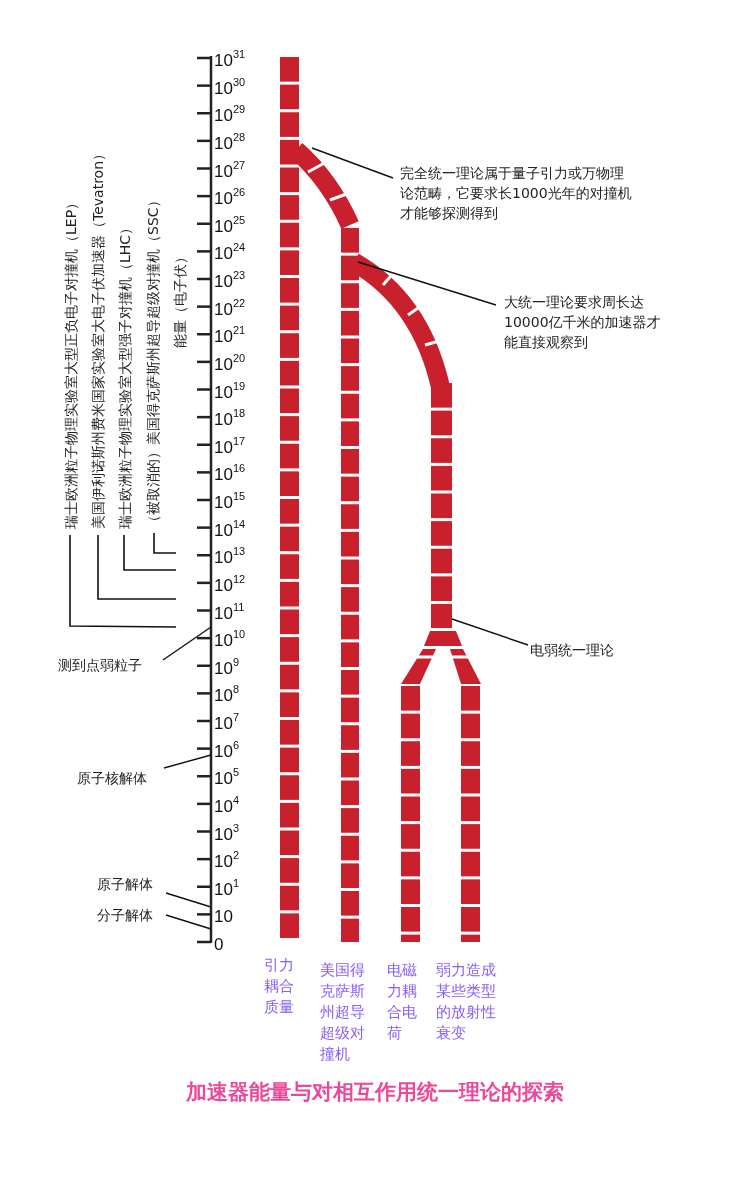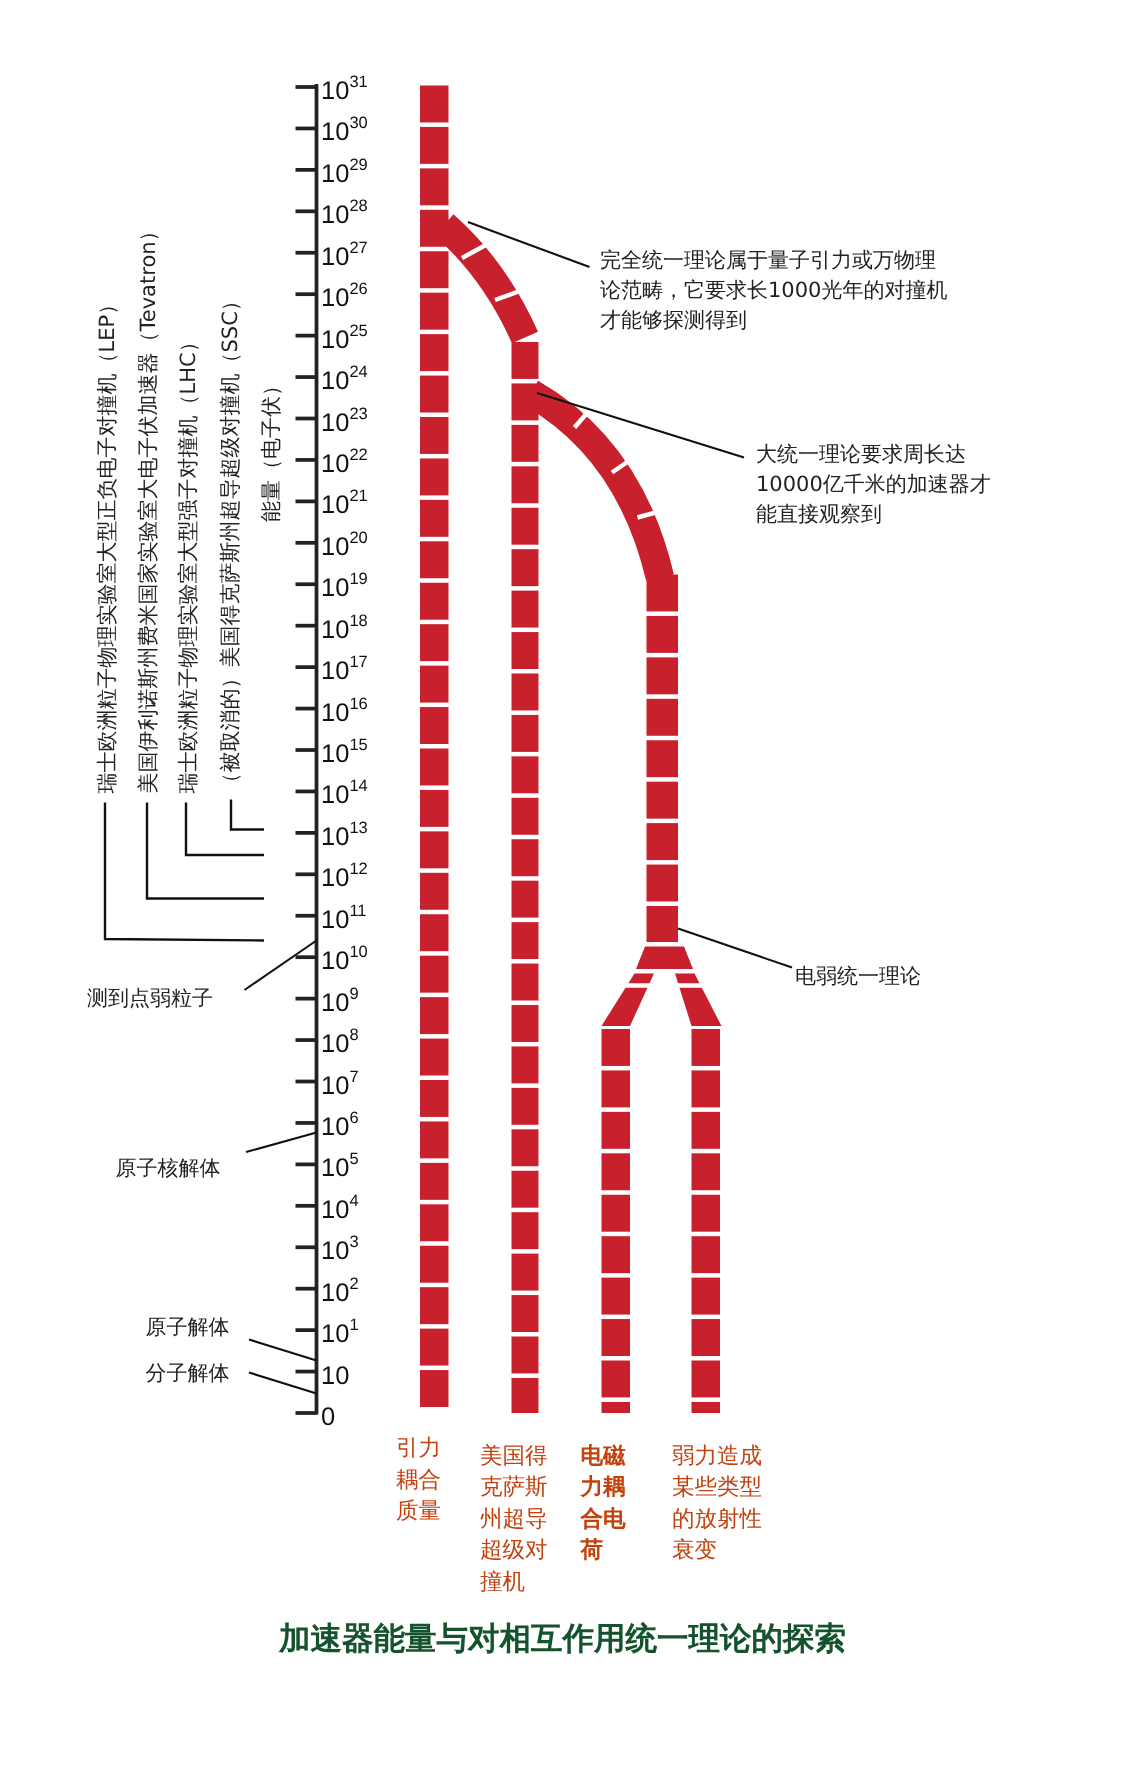--- a/index.html
+++ b/index.html
@@ -3,23 +3,23 @@
 <meta charset="utf-8">
 <style>
   html, body { margin:0; padding:0; background:#ffffff; }
   body { width:750px; height:1185px; position:relative; overflow:hidden;
          font-family:"DejaVu Sans", "Liberation Sans", sans-serif; color:#222; }
   #diagram { position:absolute; left:0; top:0; }
   .tick-label { font-family:"Liberation Sans", sans-serif; font-size:17px; fill:#111; }
   .tick-sup { font-size:11px; }
   .note { font-size:14px; fill:#222; }
   .vlabel { font-size:14px; fill:#222; }
-  .bottom-label { position:absolute; font-size:15px; line-height:21px; color:#c2410c; width:60px; word-break:break-all; }
+  .bottom-label { position:absolute; font-size:15px; line-height:21px; color:#8b5cf6; width:60px; word-break:break-all; }
   #title { position:absolute; left:0; width:750px; top:1078px; text-align:center;
-           font-size:21px; font-weight:bold; color:#14532d; }
+           font-size:21px; font-weight:bold; color:#ec4899; }
 </style>
 </head>
 <body>
 
 <svg id="diagram" width="750" height="1070" viewBox="0 0 750 1070">
 
   <g stroke="#222" stroke-width="2.5">
     <line x1="211" y1="56" x2="211" y2="943"></line>
   </g>
   <g id="ticks">
@@ -249,16 +249,16 @@
       <tspan x="504" y="327">10000亿千米的加速器才</tspan>
       <tspan x="504" y="347">能直接观察到</tspan>
     </text>
     <line x1="452" y1="619" x2="528" y2="645" stroke="#111" stroke-width="1.4"></line>
     <text class="note" x="530" y="655">电弱统一理论</text>
   </g>
 </svg>
 
 <div class="bottom-label" style="left:264px; top:955px; width:40px;">引力耦合质量</div>
 <div class="bottom-label" style="left:320px; top:960px; width:48px;">美国得克萨斯州超导超级对撞机</div>
-<div class="bottom-label" style="left:387px; top:960px; width:34px;font-weight:bold;">电磁力耦合电荷</div>
-<div class="bottom-label" style="left:436px; top:960px; width:72px;margin-left:12px;">弱力造成某些类型的放射性衰变</div>
+<div class="bottom-label" style="left:387px; top:960px; width:34px;">电磁力耦合电荷</div>
+<div class="bottom-label" style="left:436px; top:960px; width:72px;">弱力造成某些类型的放射性衰变</div>
 
 <div id="title">加速器能量与对相互作用统一理论的探索</div>
 
 </body></html>

